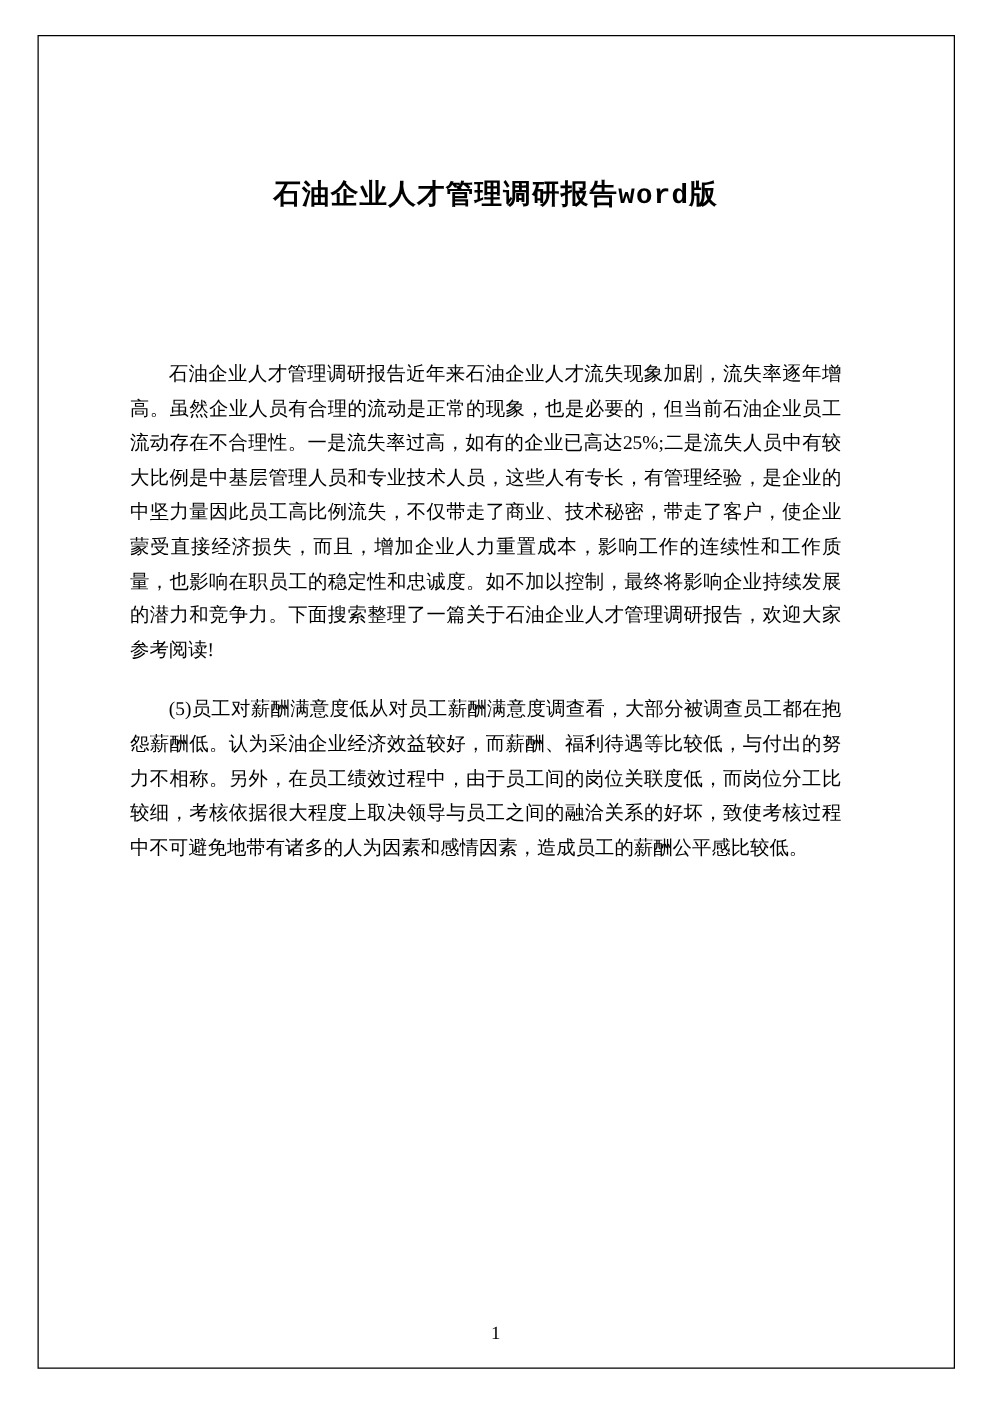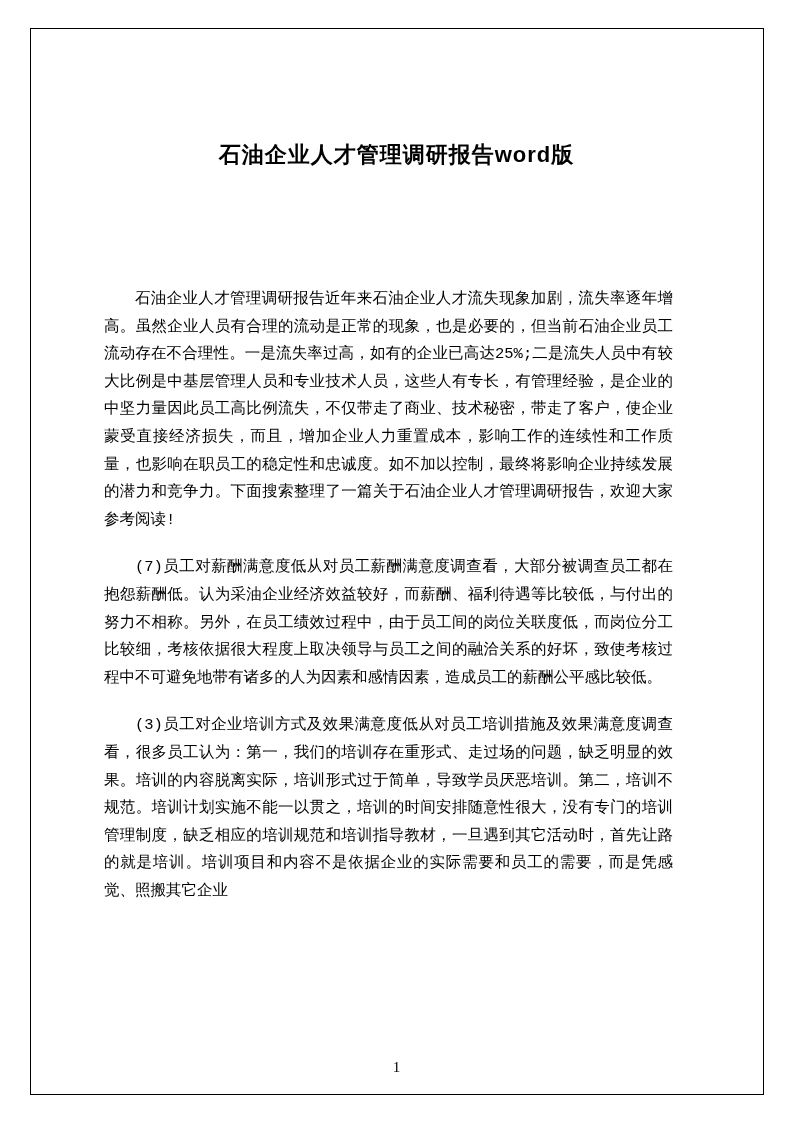--- a/index.html
+++ b/index.html
@@ -28,31 +28,31 @@
     position: absolute;
     left: 104px;
     right: 104px;
     top: 0;
   }
   .doc-title {
     margin: 140px 0 116px 0;
     text-align: center;
     font-size: 22px;
     font-weight: bold;
-    font-family: Liberation Sans, sans-serif;
+    font-family: Liberation Mono, monospace;
     letter-spacing: 1px;
     color: #000000;
   }
   .doc-body p {
     font-size: 15.5px;
     line-height: 27.6px;
     text-align: justify;
     text-indent: 2em;
     margin: 0 16px 20px 0;
-    font-family: Liberation Mono, monospace;
+    font-family: Liberation Serif, serif;
     word-break: break-all;
   }
   .page-number {
     position: absolute;
     bottom: 46px;
     left: 0;
     right: 0;
     text-align: center;
     font-size: 15px;
     font-family: "Liberation Serif", serif;
@@ -61,18 +61,17 @@
 </head>
 <body>
 
 <div class="page-border"></div>
 
 <div class="content">
   <h1 class="doc-title">石油企业人才管理调研报告word版</h1>
 
   <div class="doc-body">
     <p>石油企业人才管理调研报告近年来石油企业人才流失现象加剧，流失率逐年增高。虽然企业人员有合理的流动是正常的现象，也是必要的，但当前石油企业员工流动存在不合理性。一是流失率过高，如有的企业已高达25%;二是流失人员中有较大比例是中基层管理人员和专业技术人员，这些人有专长，有管理经验，是企业的中坚力量因此员工高比例流失，不仅带走了商业、技术秘密，带走了客户，使企业蒙受直接经济损失，而且，增加企业人力重置成本，影响工作的连续性和工作质量，也影响在职员工的稳定性和忠诚度。如不加以控制，最终将影响企业持续发展的潜力和竞争力。下面搜索整理了一篇关于石油企业人才管理调研报告，欢迎大家参考阅读!</p>
-    <p>(7)员工对薪酬满意度低从对员工薪酬满意度调查看，大部分被调查员工都在抱怨薪酬低。认为采油企业经济效益较好，而薪酬、福利待遇等比较低，与付出的努力不相称。另外，在员工绩效过程中，由于员工间的岗位关联度低，而岗位分工比较细，考核依据很大程度上取决领导与员工之间的融洽关系的好坏，致使考核过程中不可避免地带有诸多的人为因素和感情因素，造成员工的薪酬公平感比较低。</p>
-    <p>(3)员工对企业培训方式及效果满意度低从对员工培训措施及效果满意度调查看，很多员工认为：第一，我们的培训存在重形式、走过场的问题，缺乏明显的效果。培训的内容脱离实际，培训形式过于简单，导致学员厌恶培训。第二，培训不规范。培训计划实施不能一以贯之，培训的时间安排随意性很大，没有专门的培训管理制度，缺乏相应的培训规范和培训指导教材，一旦遇到其它活动时，首先让路的就是培训。培训项目和内容不是依据企业的实际需要和员工的需要，而是凭感觉、照搬其它企业</p>
+    <p>(5)员工对薪酬满意度低从对员工薪酬满意度调查看，大部分被调查员工都在抱怨薪酬低。认为采油企业经济效益较好，而薪酬、福利待遇等比较低，与付出的努力不相称。另外，在员工绩效过程中，由于员工间的岗位关联度低，而岗位分工比较细，考核依据很大程度上取决领导与员工之间的融洽关系的好坏，致使考核过程中不可避免地带有诸多的人为因素和感情因素，造成员工的薪酬公平感比较低。</p>
   </div>
 </div>
 
 <div class="page-number">1</div>
 
 </body></html>

